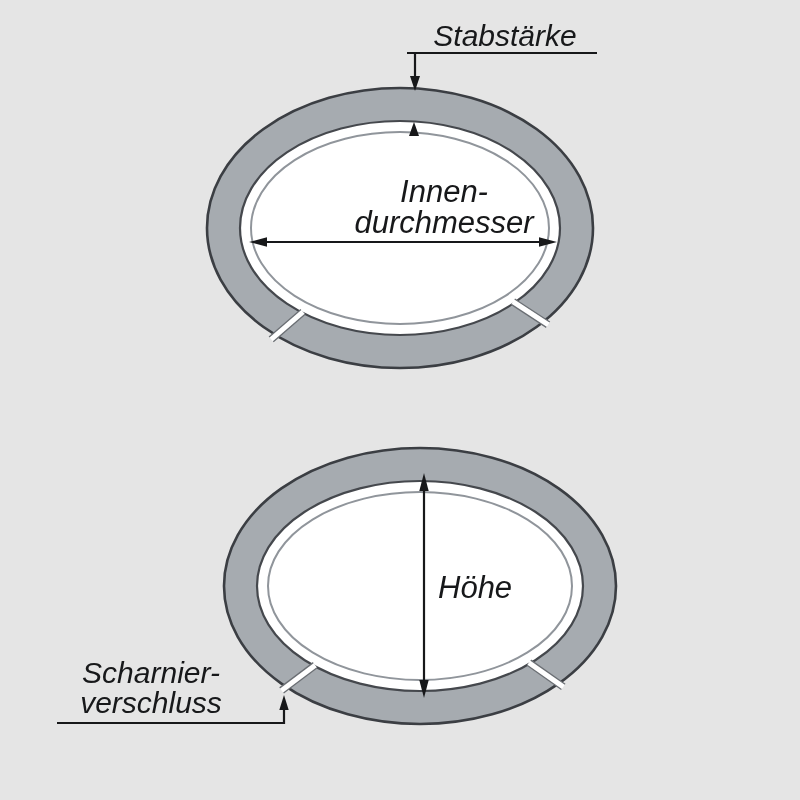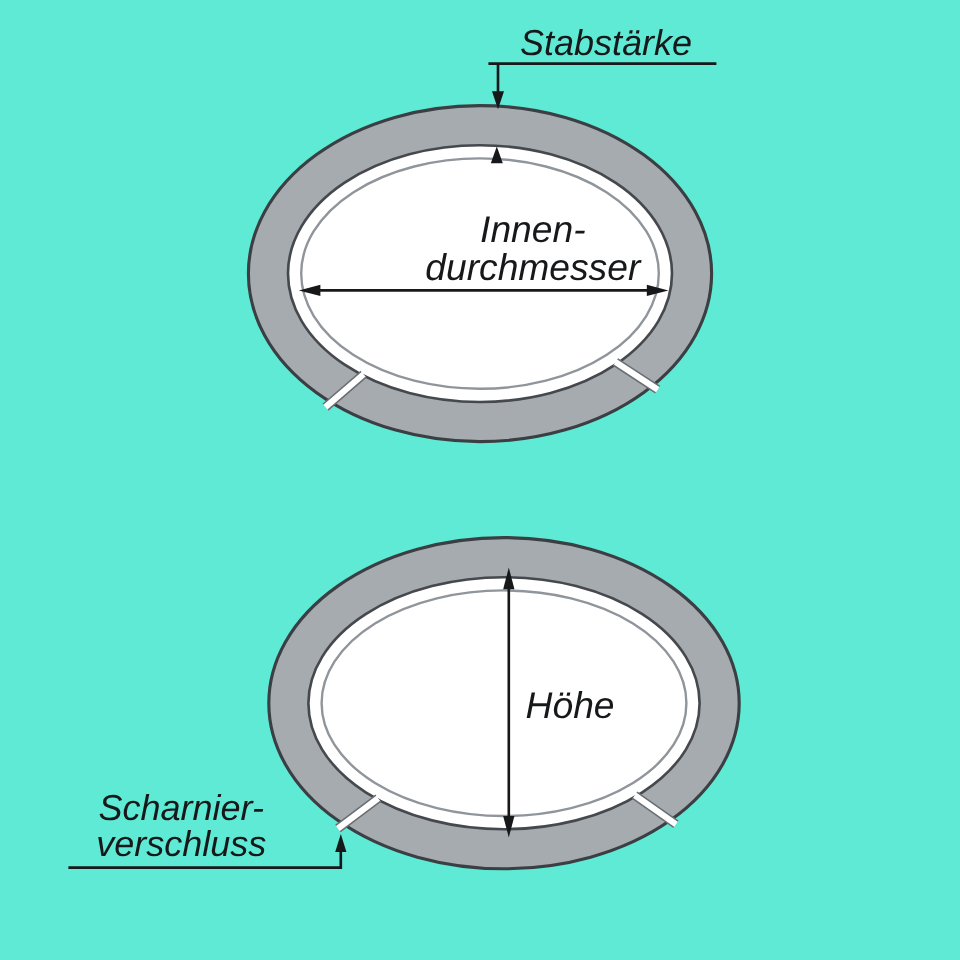--- a/index.html
+++ b/index.html
@@ -4,21 +4,21 @@
 <style>
   html, body {
     margin: 0;
     padding: 0;
     background: #ffffff;
   }
   .stage {
     position: relative;
     width: 800px;
     height: 800px;
-    background: #5eead4;
+    background: #e5e5e5;
     overflow: hidden;
   }
   svg {
     display: block;
     width: 800px;
     height: 800px;
   }
   .label {
     font-family: "Liberation Sans", sans-serif;
     font-style: italic;

